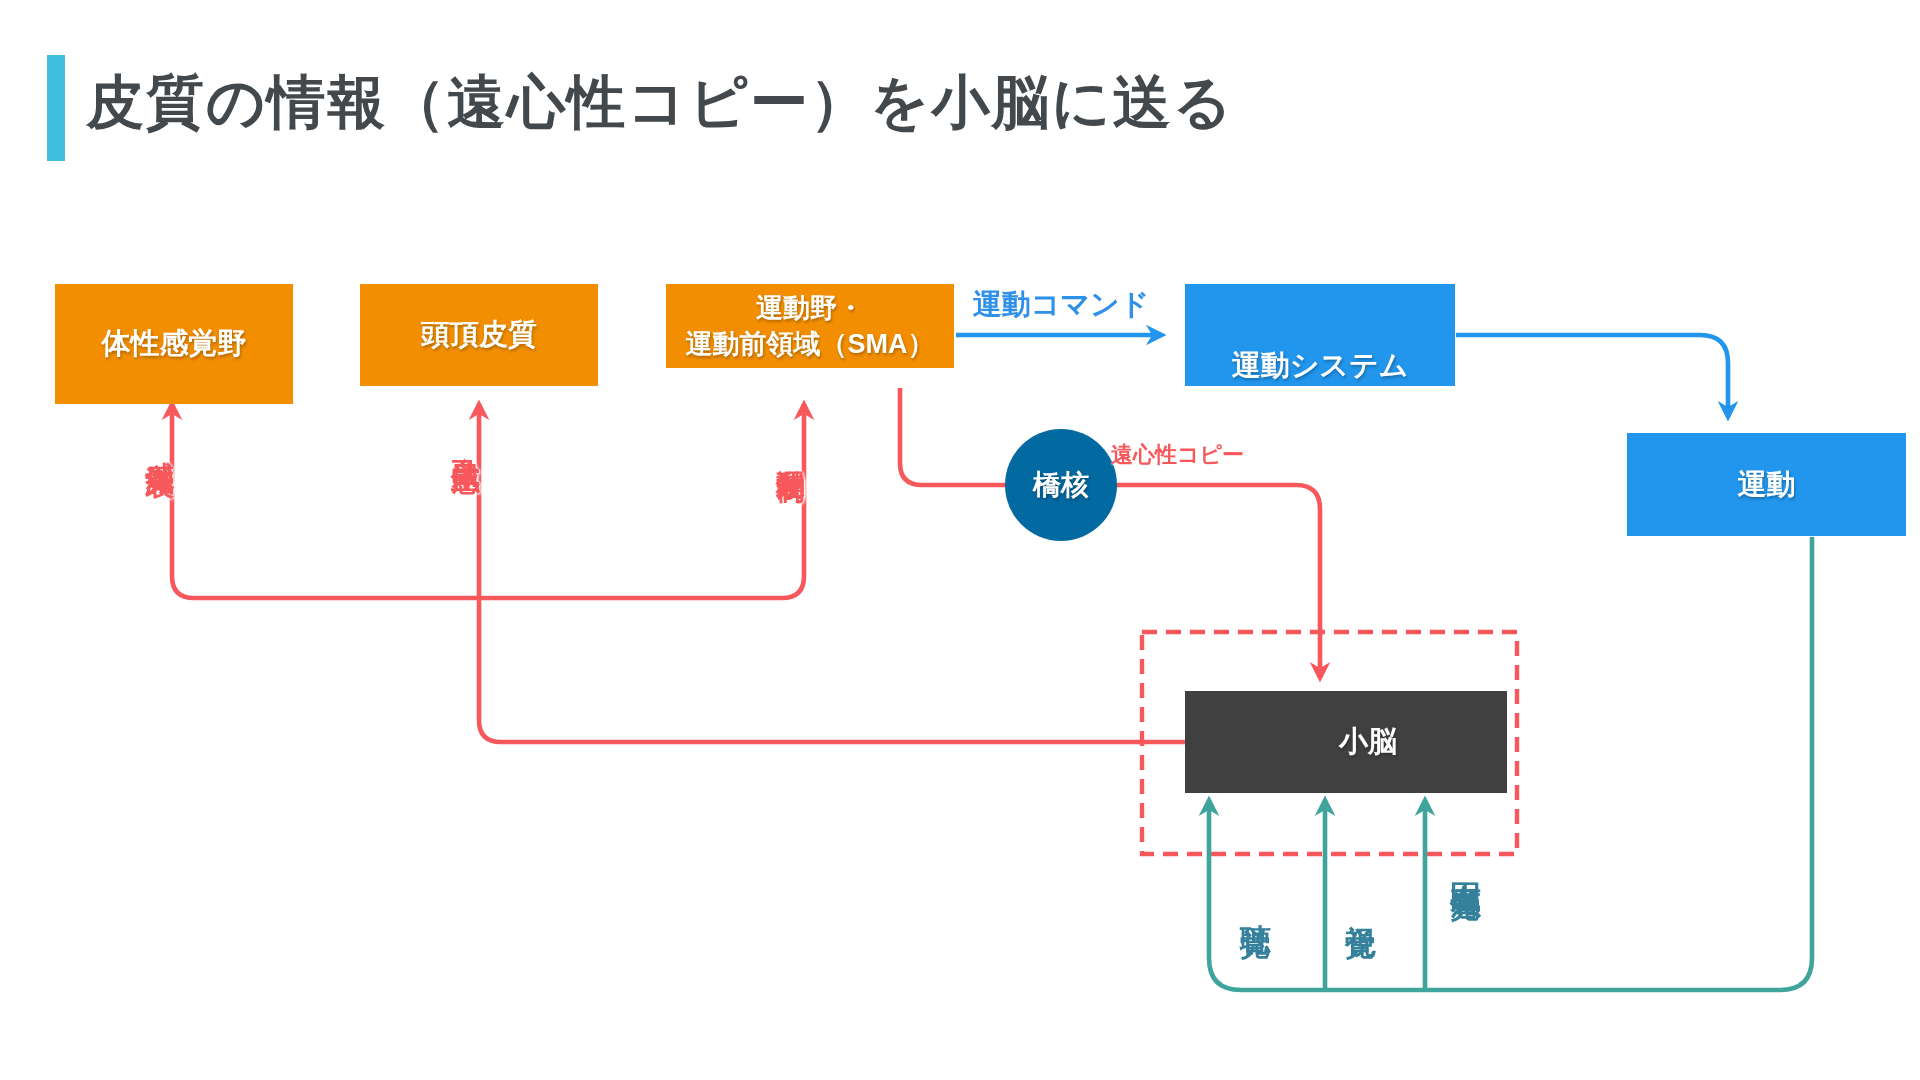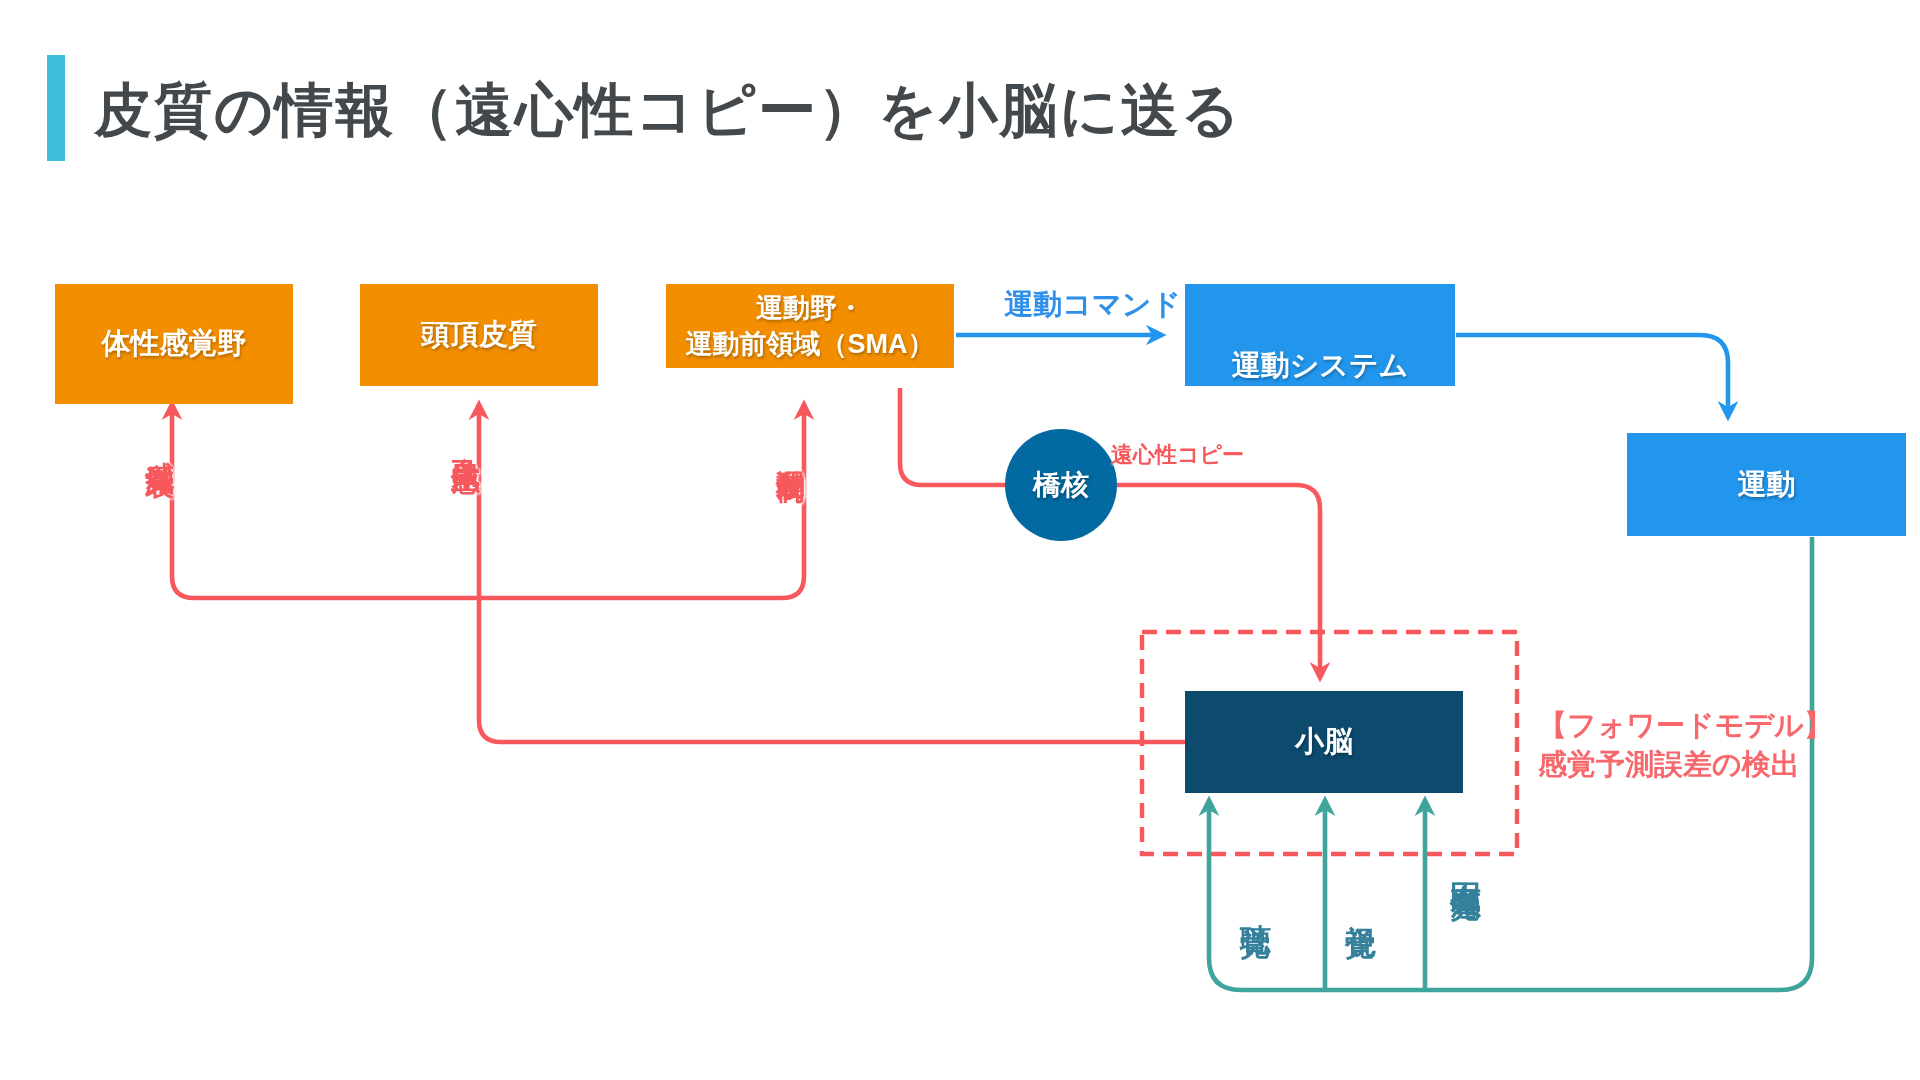--- a/index.html
+++ b/index.html
@@ -18,34 +18,34 @@
   }
 
   
   .node{
     display:flex;align-items:center;justify-content:center;text-align:center;
     color:#ffffff;font-weight:bold;
     text-shadow:1px 2px 3px rgba(0,0,0,.28);
   }
   .node.orange{background:#f28e00;}
   .node.blue{background:#2196ec;}
-  .node.redbox{background:#0c4a6e;}
+  .node.redbox{background:#404040;padding-left:44px;}
   .node.circle{background:#0369a1;border-radius:50%;}
   .n-somato{left:55px;top:284px;width:238px;height:120px;font-size:29px;}
   .n-parietal{left:360px;top:284px;width:238px;height:102px;font-size:29px;}
   .n-motor{left:666px;top:284px;width:288px;height:84px;font-size:27px;flex-direction:column;line-height:1.35;}
   .n-motorsys{left:1185px;top:284px;width:270px;height:102px;font-size:29px;align-items:flex-end;}
   .n-movement{left:1589px;top:433px;width:279px;height:103px;font-size:29px;margin-left:38px;}
   .n-cerebellum{left:1185px;top:691px;width:278px;height:102px;font-size:29px;}
   .n-pontine{left:1005px;top:429px;width:112px;height:112px;font-size:28px;}
   .n-thalamus{left:739px;top:686px;width:112px;height:112px;font-size:28px;}
 
   
   .elabel{font-weight:bold;white-space:nowrap;}
-  .lbl-motor-command{left:941px;top:285px;width:240px;text-align:right;font-size:29px;color:#2e90e8;
+  .lbl-motor-command{left:941px;top:285px;width:240px;text-align:center;font-size:29px;color:#2e90e8;
     text-shadow:0 1px 2px rgba(255,255,255,.8);}
   .lbl-efference{left:1111px;top:440px;width:200px;font-size:22px;color:#f7585c;
     text-shadow:0 1px 2px rgba(255,255,255,.8);}
   .lbl-forward-model{left:1538px;top:706px;font-size:29px;color:#f7686c;line-height:1.33;font-weight:bold;}
   .vtext{
     writing-mode:vertical-rl;text-orientation:upright;
     font-weight:bold;font-size:29px;letter-spacing:2px;
     text-shadow:0 0 3px #fff,1px 1px 3px rgba(255,255,255,.9);
   }
   .vred{color:#f7585c;}
@@ -93,21 +93,21 @@
     <path d="M1456,335 H1700 Q1728,335 1728,363 V417" fill="none" stroke="#2196ec" stroke-width="4.6" marker-end="url(#ah-blue)"></path>
 
     <path d="M1812,537 V958 Q1812,990 1780,990 H1241 Q1209,990 1209,958 V800" fill="none" stroke="#3ea49c" stroke-width="4.6" marker-end="url(#ah-teal)"></path>
 
     <path d="M1325,988 V800" fill="none" stroke="#3ea49c" stroke-width="4.6" marker-end="url(#ah-teal)"></path>
 
     <path d="M1425,988 V800" fill="none" stroke="#3ea49c" stroke-width="4.6" marker-end="url(#ah-teal)"></path>
   </svg>
 
   <div class="abs accent-bar"></div>
-  <h1 class="abs slide-title" style="margin:8px">皮質の情報（遠心性コピー）を小脳に送る</h1>
+  <h1 class="abs slide-title" style="margin:0">皮質の情報（遠心性コピー）を小脳に送る</h1>
 
   <div class="abs node orange n-somato">
     <span>体性感覚野</span>
   </div>
   <div class="abs node orange n-parietal">
     <span>頭頂皮質</span>
   </div>
   <div class="abs node orange n-motor">
     <span>運動野・</span>
     <span>運動前領域（SMA）</span>
@@ -121,24 +121,20 @@
   <div class="abs node redbox n-cerebellum">
     <span>小脳</span>
   </div>
   <div class="abs node circle n-pontine">
     <span>橋核</span>
   </div>
 
   <div class="abs elabel lbl-motor-command">運動コマンド</div>
   <div class="abs elabel lbl-efference">遠心性コピー</div>
 
-  <div class="abs lbl-forward-model">
-    <div>【フォワードモデル】</div>
-    <div>感覚予測誤差の検出</div>
-  </div>
 
   <div class="abs vtext vred lbl-sensory-atten">感覚減衰</div>
   <div class="abs vtext vred lbl-agency">自己主体感</div>
   <div class="abs vtext vred lbl-motor-control">運動制御</div>
 
   <div class="abs vtext vteal lbl-auditory">聴覚</div>
   <div class="abs vtext vteal lbl-visual">視覚</div>
   <div class="abs vtext vteal lbl-proprio">固有感覚</div>
 
 

